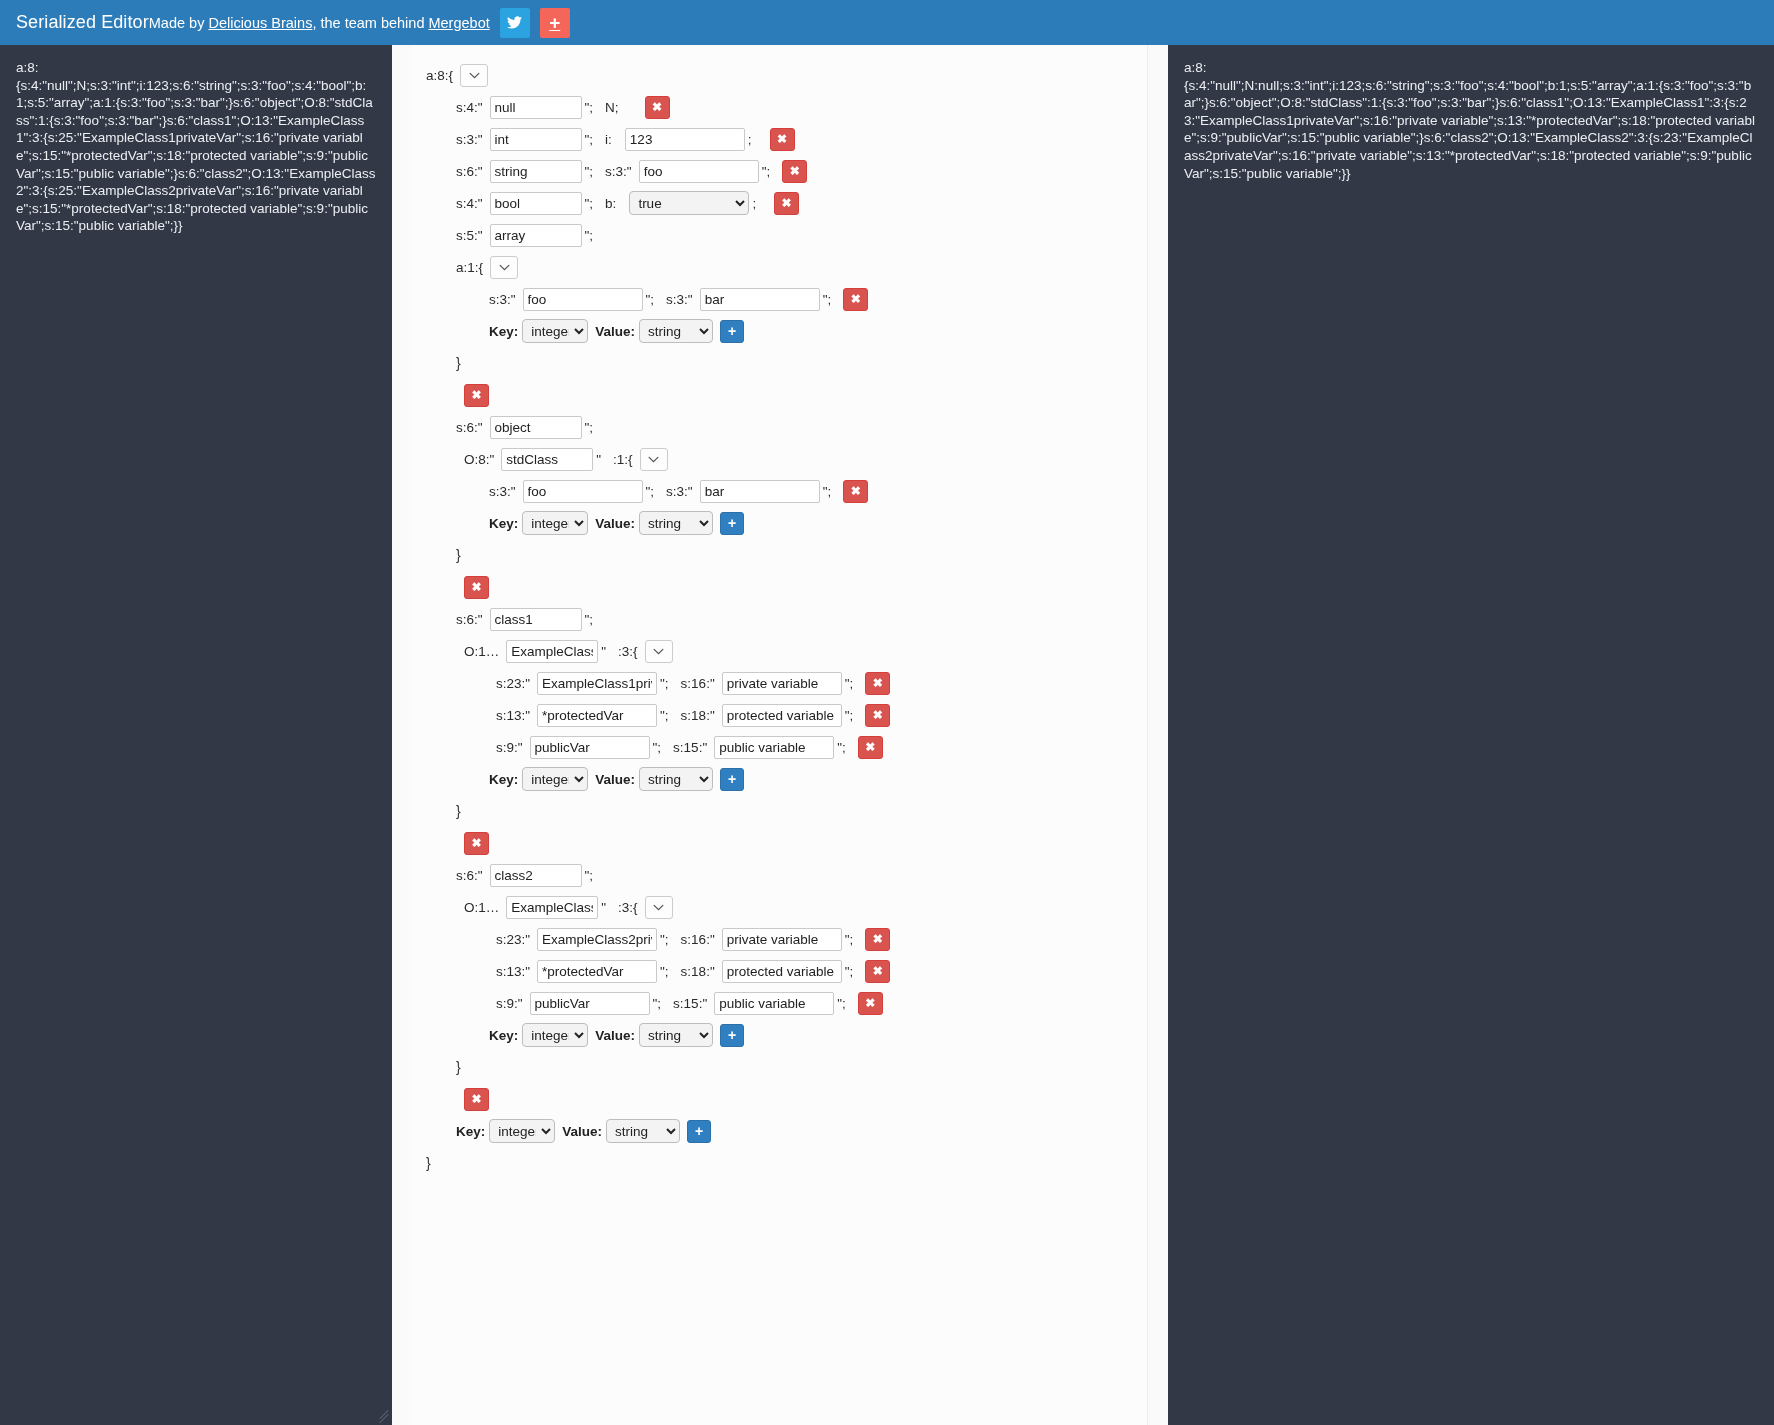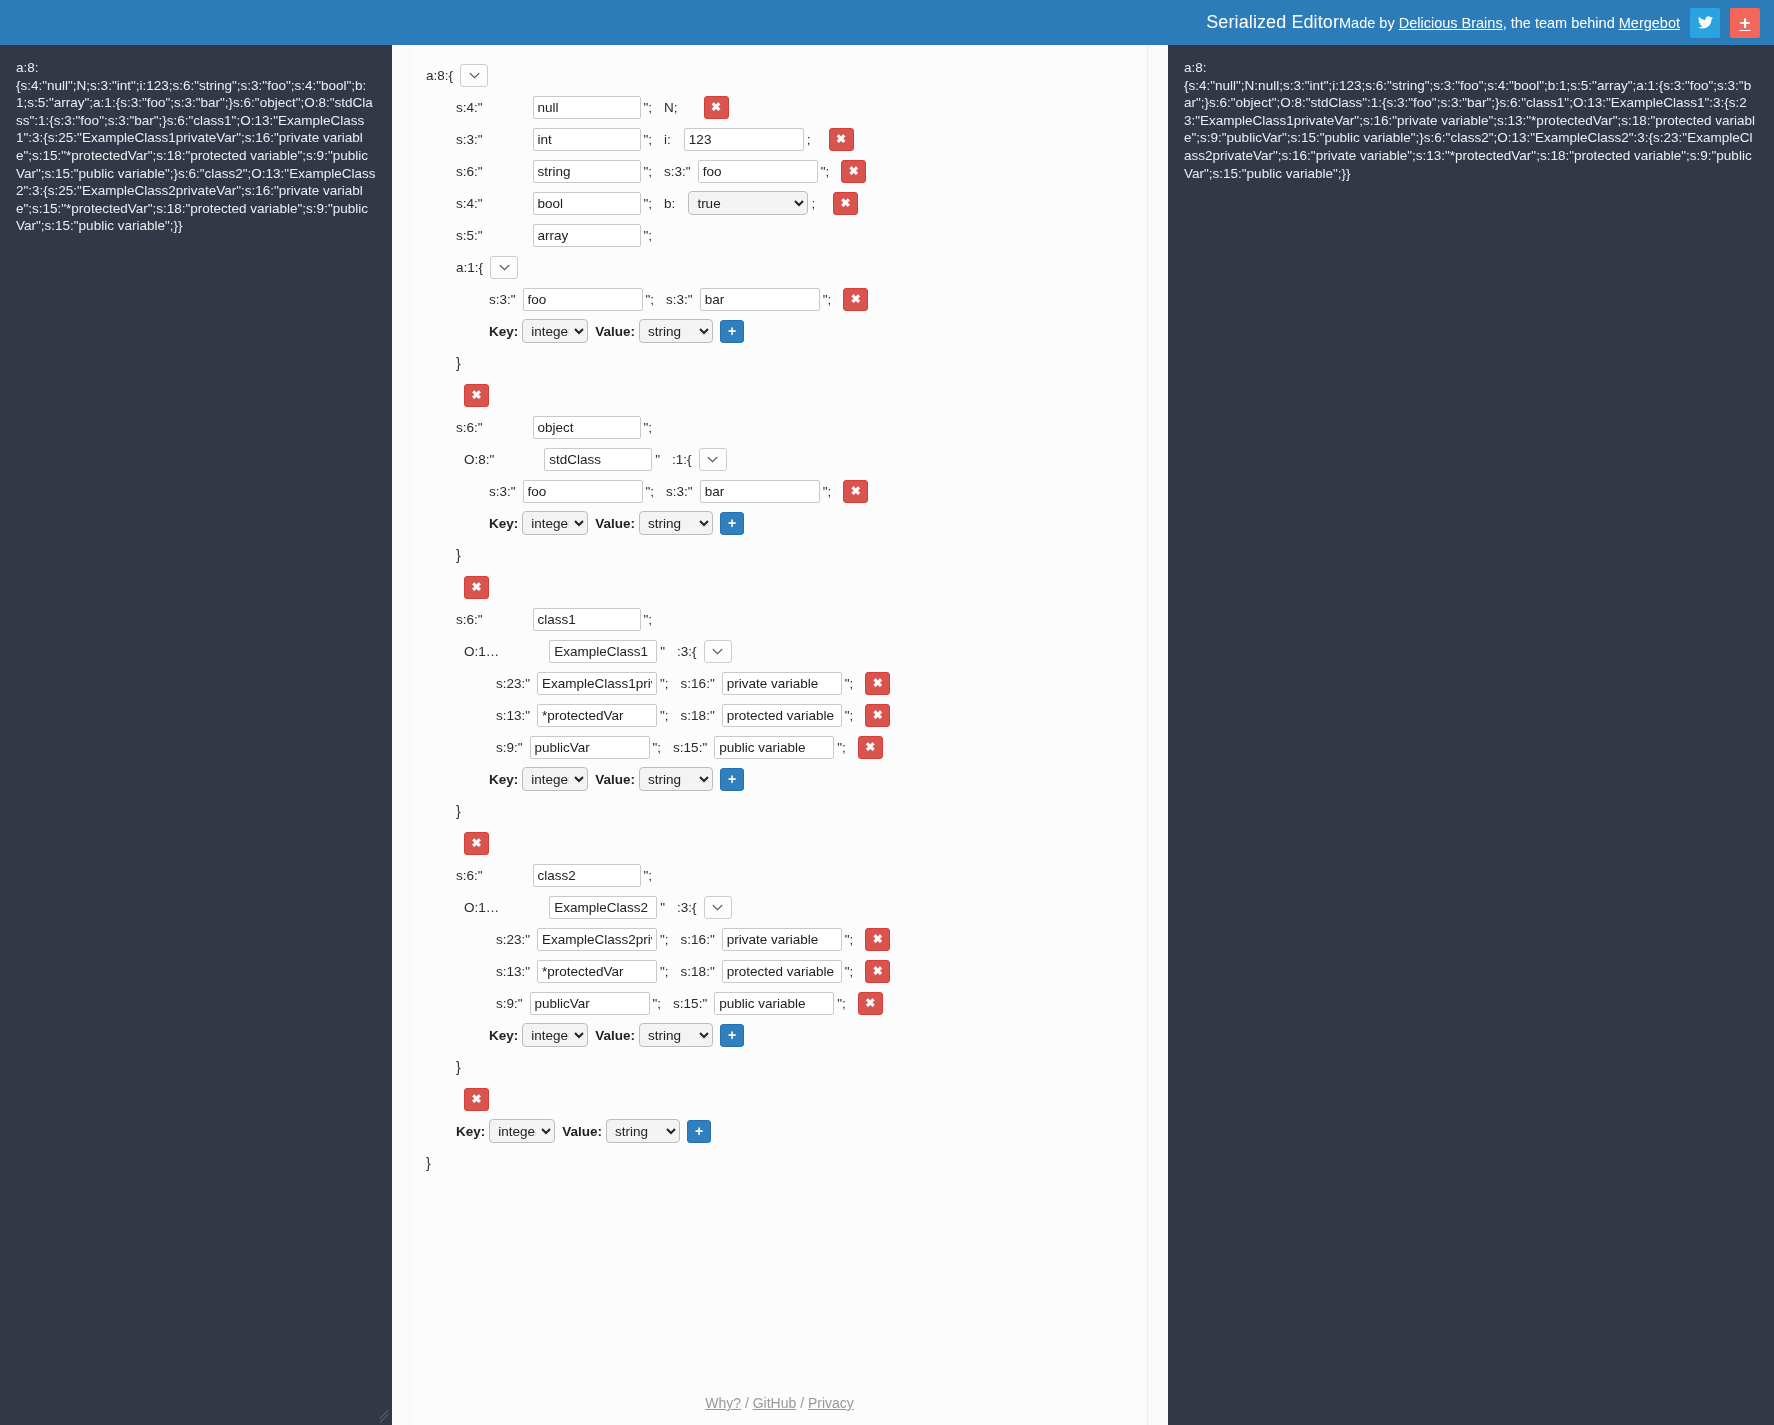--- a/index.html
+++ b/index.html
@@ -11,21 +11,21 @@
     background: #fafafa;
     overflow: hidden;
   }
 
   
   .navbar {
     height: 45px;
     background: #2c7cba;
     display: flex;
     align-items: center;
-    justify-content: flex-end;
+    justify-content: flex-start;
     padding: 0 14px 0 16px;
     color: #ffffff;
   }
   .brand {
     font-size: 18px;
     color: #ffffff;
     letter-spacing: .1px;
   }
   .nav-right {
     display: flex;
@@ -143,21 +143,21 @@
     height: 23px;
     border: 1px solid #c9c9c9;
     border-radius: 2px;
     background: #ffffff;
     font-size: 13.5px;
     font-family: "Liberation Sans", sans-serif;
     color: #222;
     padding: 1px 4px;
     outline: none;
   }
-  input.w-key { width: 108px; margin-left: 43px; }
+  input.w-key { width: 92px; }
   input.w-val { width: 120px; }
   input.w-num { width: 120px; }
 
   select.sel {
     height: 24px;
     font-size: 13.5px;
     font-family: "Liberation Sans", sans-serif;
     border: 1px solid #bdbdbd;
     border-radius: 4px;
     background: #f3f3f3;
@@ -628,27 +628,20 @@
         <span class="gap-s"></span>
         <button class="btn-add">+</button>
       </div>
 
       <div class="row ind0">
         <span class="brace">}</span>
       </div>
 
     </div>
 
-    <div class="footer-links">
-      <a href="#">Why?</a>
-      <span class="slash">/</span>
-      <a href="#">GitHub</a>
-      <span class="slash">/</span>
-      <a href="#">Privacy</a>
-    </div>
 
   </div>
 
   <div class="pane-dark pane-right">
     <div>a:8:</div>
     <div>{s:4:"null";N:null;s:3:"int";i:123;s:6:"string";s:3:"foo";s:4:"bool";b:1;s:5:"array";a:1:{s:3:"foo";s:3:"bar";}s:6:"object";O:8:"stdClass":1:{s:3:"foo";s:3:"bar";}s:6:"class1";O:13:"ExampleClass1":3:{s:23:"ExampleClass1privateVar";s:16:"private variable";s:13:"*protectedVar";s:18:"protected variable";s:9:"publicVar";s:15:"public variable";}s:6:"class2";O:13:"ExampleClass2":3:{s:23:"ExampleClass2privateVar";s:16:"private variable";s:13:"*protectedVar";s:18:"protected variable";s:9:"publicVar";s:15:"public variable";}}</div>
   </div>
 
 </div>
 

